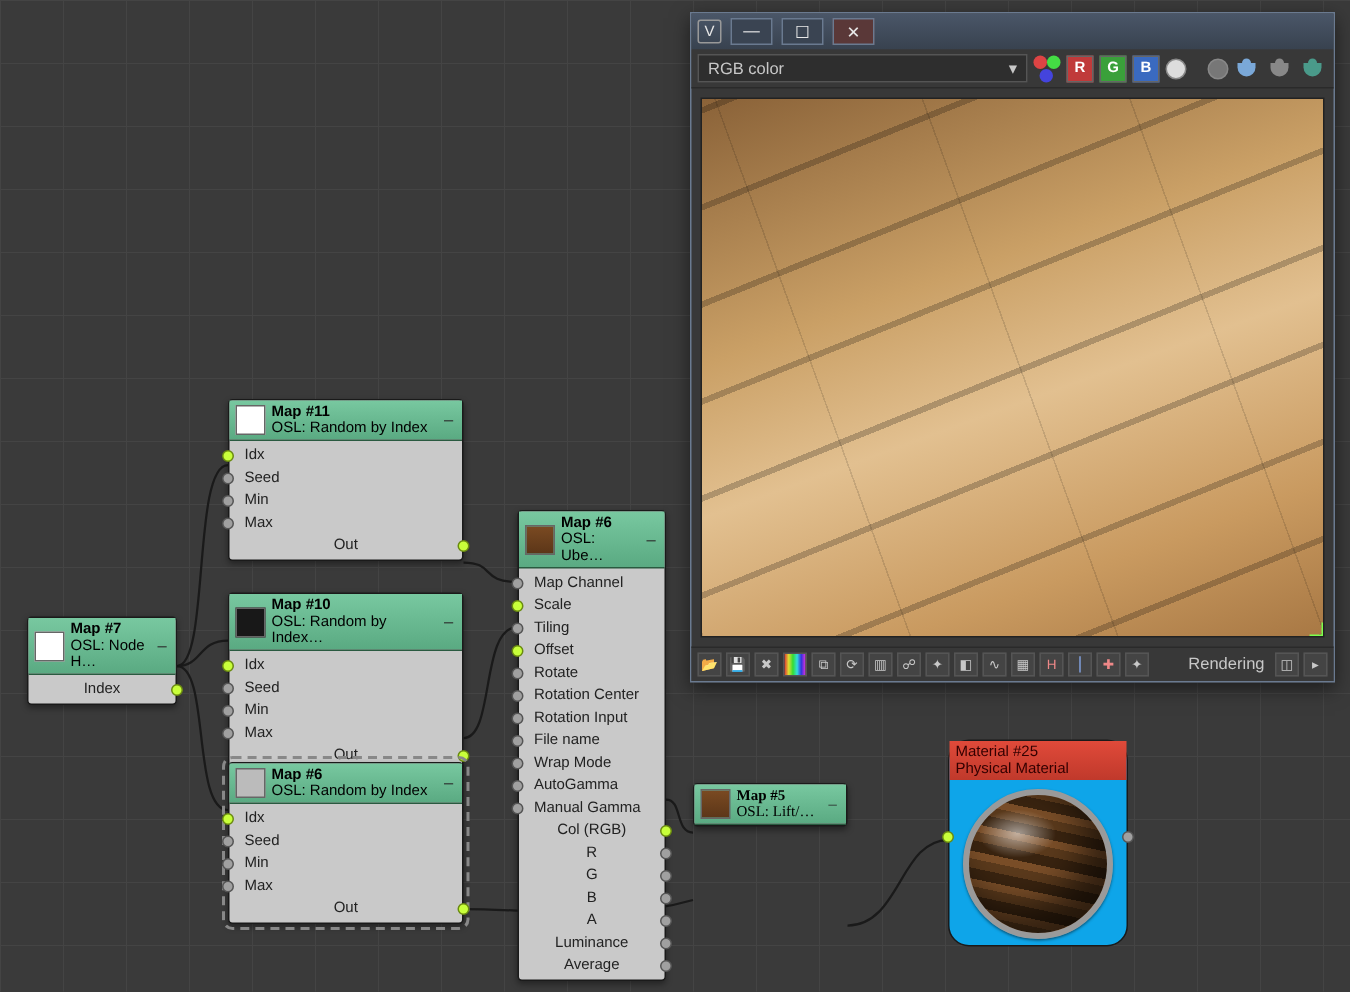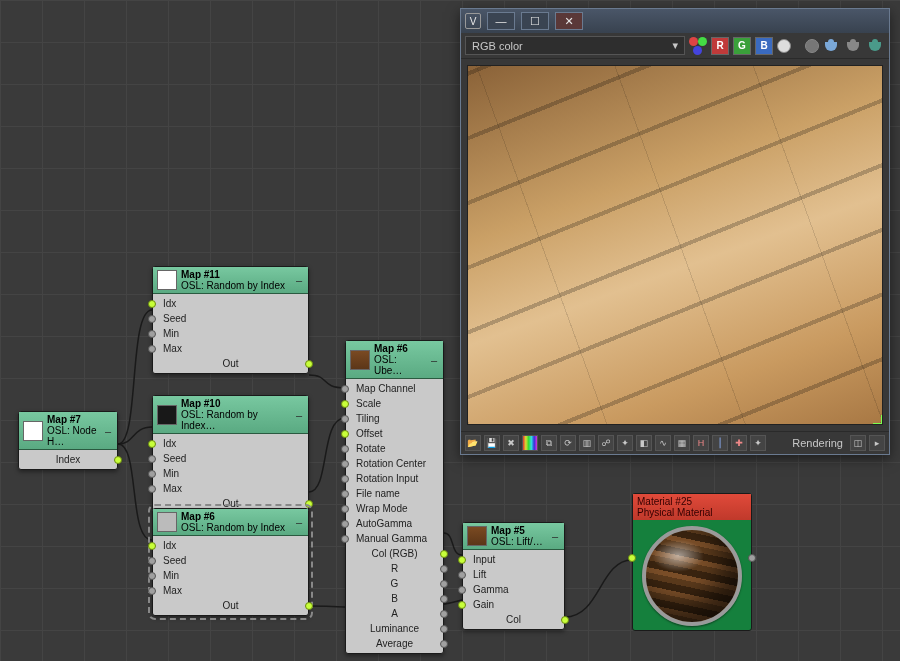--- a/index.html
+++ b/index.html
@@ -75,23 +75,23 @@
   .port-out { right: -5px; }
   .port-in.connected, .port-out.connected {
     background: #c8ff3a;
     border-color: #6a8a10;
   }
 
   
   .mat-node {
     position: absolute;
     width: 120px;
-    background: #15803d;
+    background: #0ea5e9;
     border: 1px solid #1a1a1a;
-    border-radius: 3px;
+    border-radius: 14px;
   }
   .mat-header {
     background: linear-gradient(#e04a3a,#c0392b);
     color: #300;
     font-size: 10px;
     padding: 2px 4px;
     text-align: left;
     line-height: 1.1;
   }
   .mat-sphere {
@@ -378,35 +378,28 @@
       <div class="slot out"><span>Col (RGB)</span><span class="port-out connected"></span></div>
       <div class="slot out"><span>R</span><span class="port-out"></span></div>
       <div class="slot out"><span>G</span><span class="port-out"></span></div>
       <div class="slot out"><span>B</span><span class="port-out"></span></div>
       <div class="slot out"><span>A</span><span class="port-out"></span></div>
       <div class="slot out"><span>Luminance</span><span class="port-out"></span></div>
       <div class="slot out"><span>Average</span><span class="port-out"></span></div>
     </div>
   </div>
 
-  <div class="node" style="left:462px; top:522px; width:103px;">
+  <div class="node" style="left:462px; top:522px; width:103px;font-family:Liberation Serif, serif;">
     <div class="node-header">
       <div class="node-swatch wood"></div>
       <div class="node-title">
         <span>Map #5</span>
         <span class="sub">OSL:  Lift/…</span>
       </div>
       <div class="node-collapse">–</div>
-    </div>
-    <div class="node-body">
-      <div class="slot"><span class="port-in connected"></span><span>Input</span></div>
-      <div class="slot"><span class="port-in"></span><span>Lift</span></div>
-      <div class="slot"><span class="port-in"></span><span>Gamma</span></div>
-      <div class="slot"><span class="port-in connected"></span><span>Gain</span></div>
-      <div class="slot out"><span>Col</span><span class="port-out connected"></span></div>
     </div>
   </div>
 
   <div class="mat-node" style="left:632px; top:493px;">
     <div class="mat-header">
       <div>Material #25</div>
       <div>Physical Material</div>
     </div>
     <div class="mat-sphere"></div>
     <span class="mat-port-in"></span>

